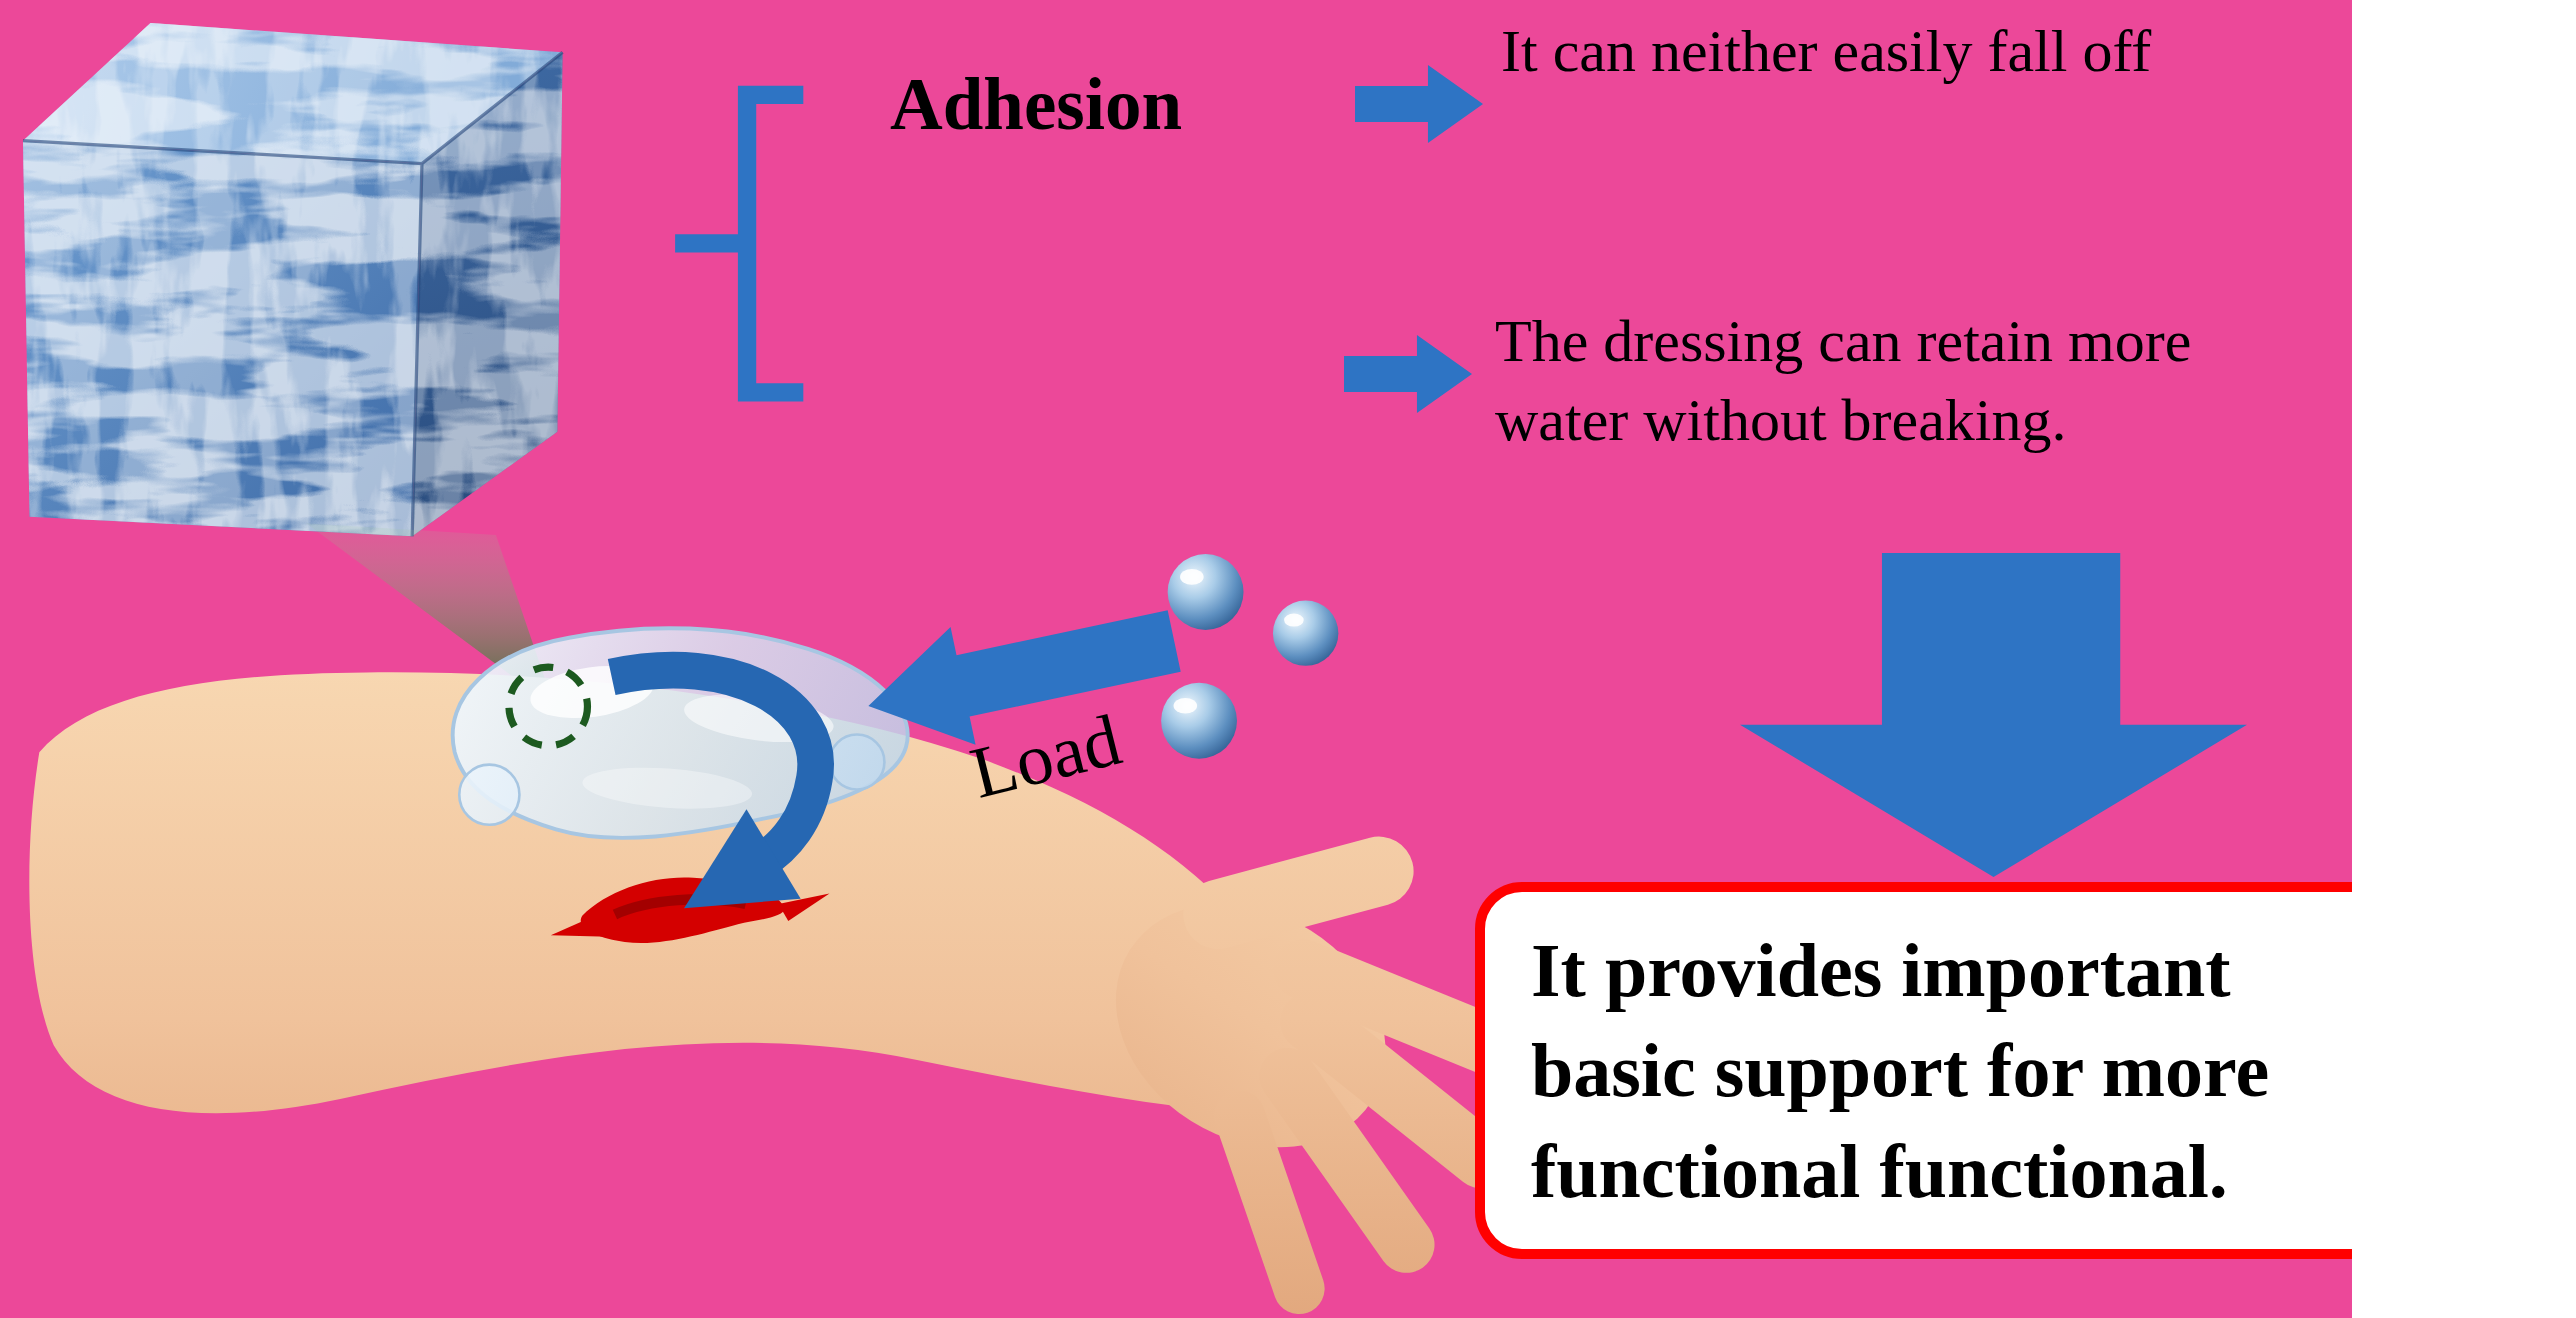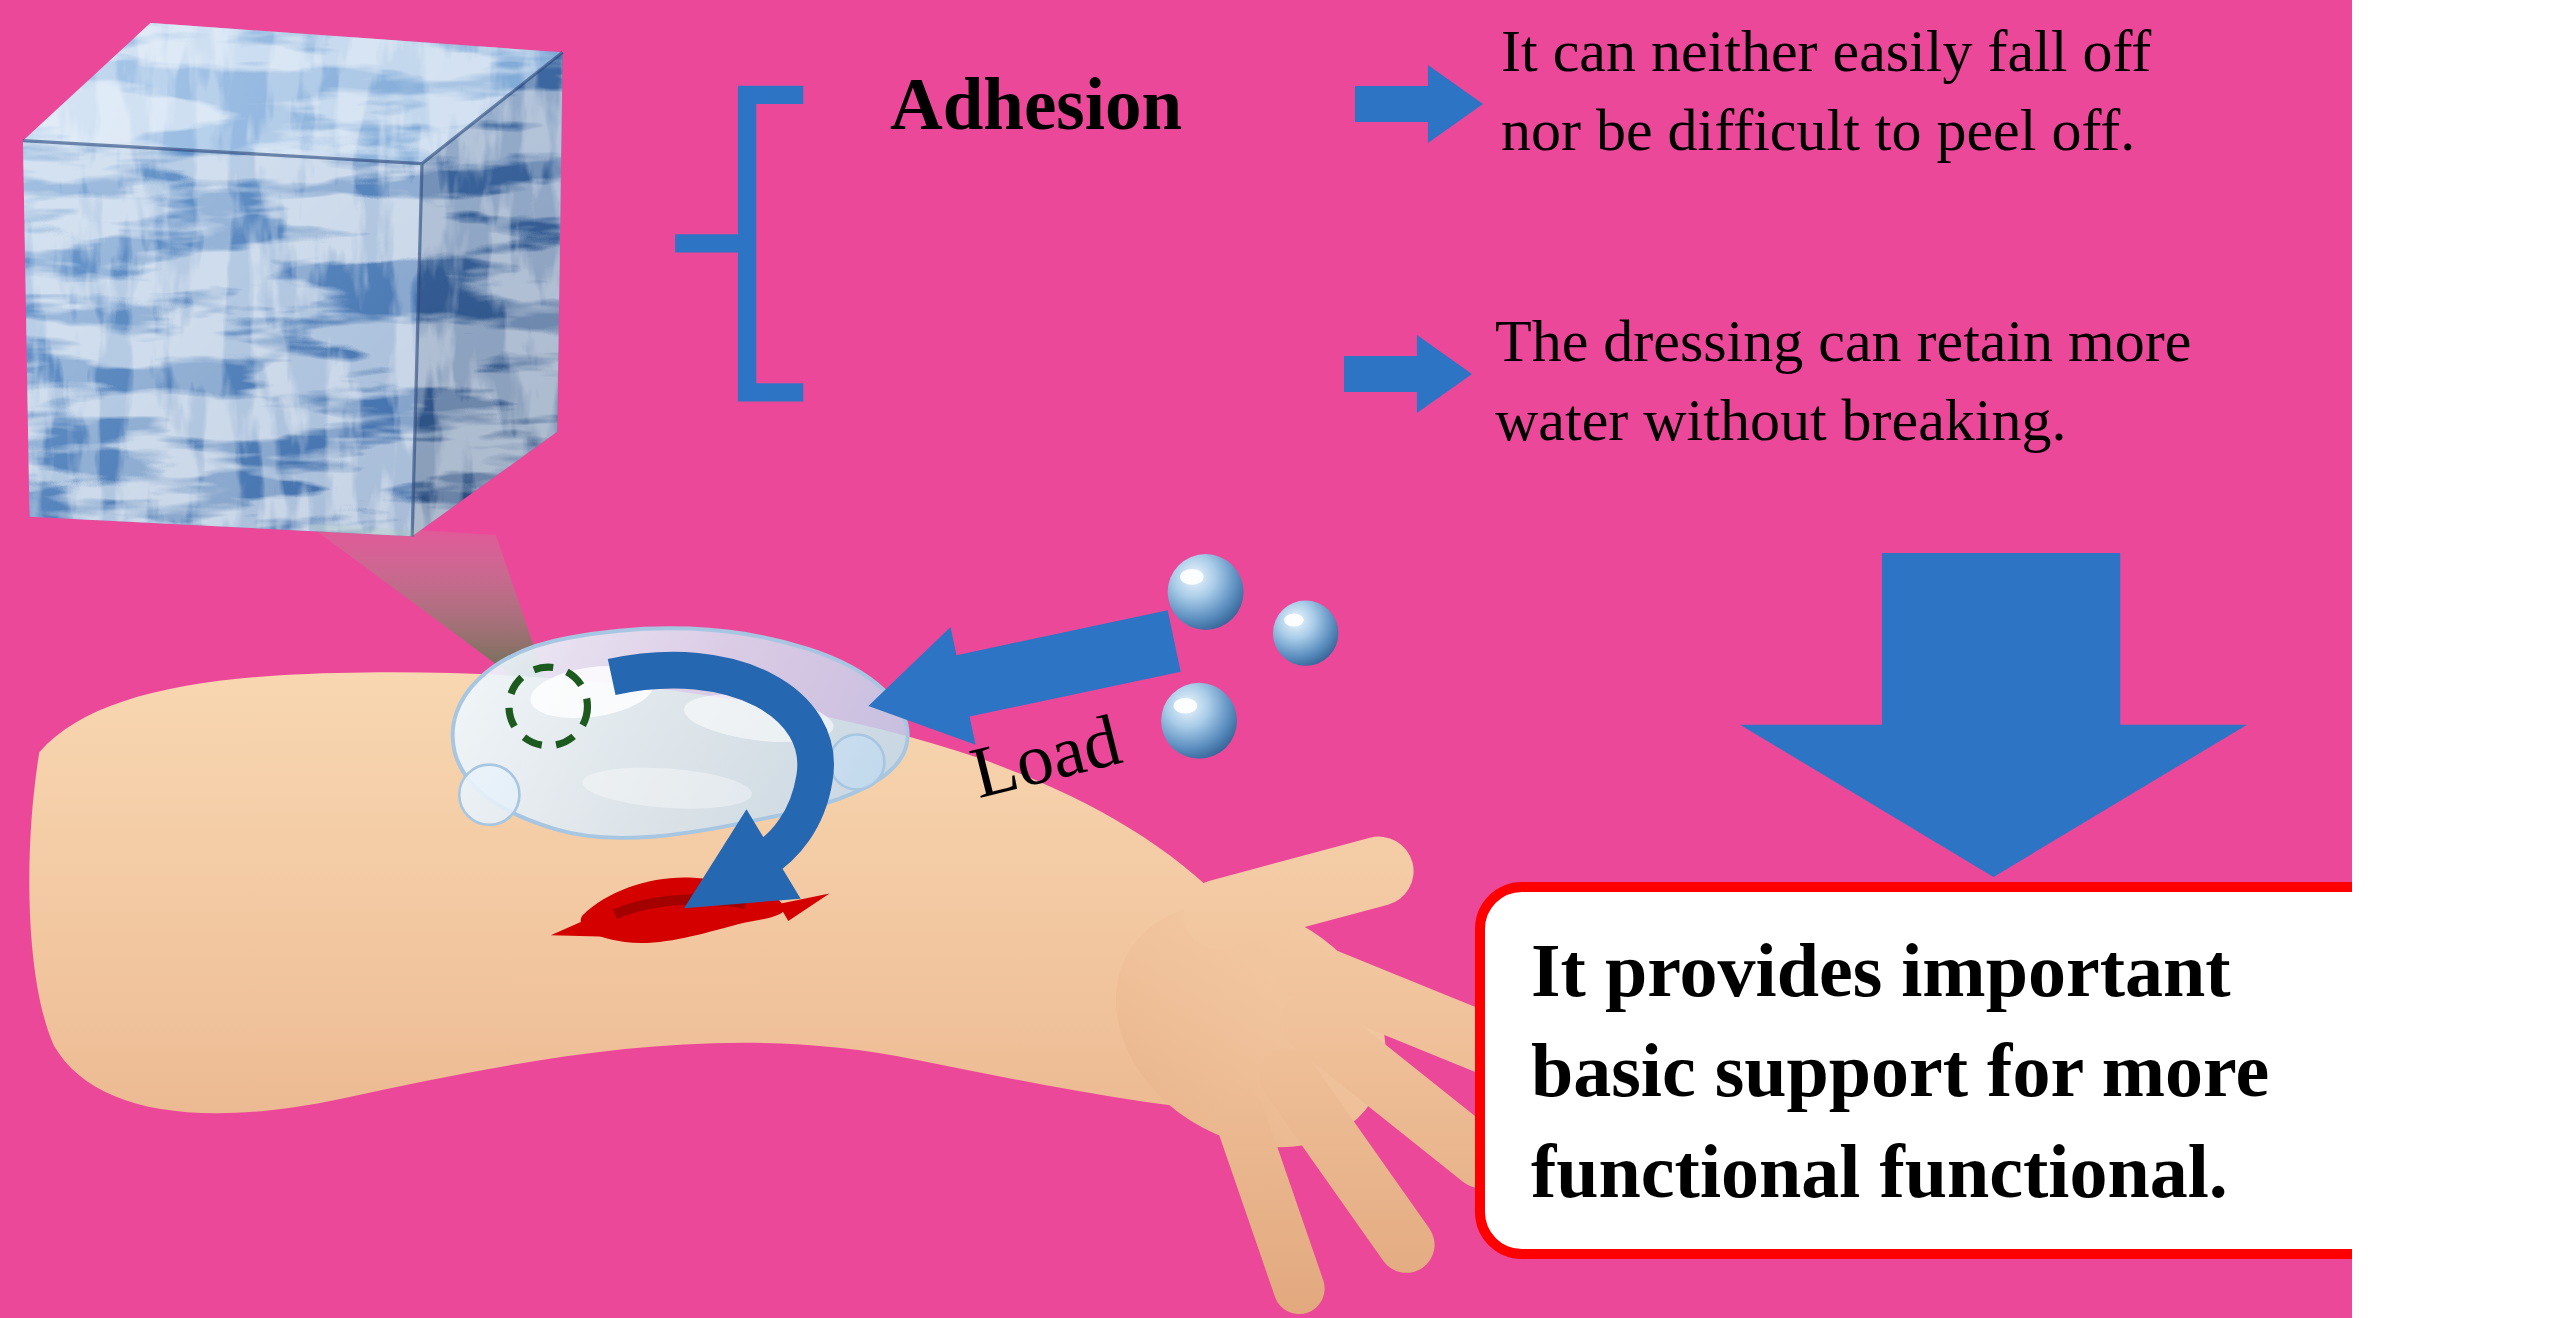--- a/index.html
+++ b/index.html
@@ -191,21 +191,20 @@
       <ellipse cx="1812" cy="1079" rx="18" ry="12" fill="#ffffff" opacity="0.9"></ellipse>
     </g>
   </svg>
 
   <div class="abs heading" style="left:890px; top:65px;">Adhesion</div>
 
   <div class="abs block-arrow-right" style="left:1355px; top:65px; width:128px; height:78px;"></div>
 
   <div class="abs expl" style="left:1501px; top:11.8px;">
     <div class="line">It can neither easily fall off</div>
-    <div class="line">nor be difficult to peel off.</div>
   </div>
 
 
   <div class="abs block-arrow-right" style="left:1344px; top:335px; width:128px; height:78px;"></div>
 
   <div class="abs expl" style="left:1495px; top:302px;">
     <div class="line">The dressing can retain more</div>
     <div class="line">water without breaking.</div>
   </div>
 

